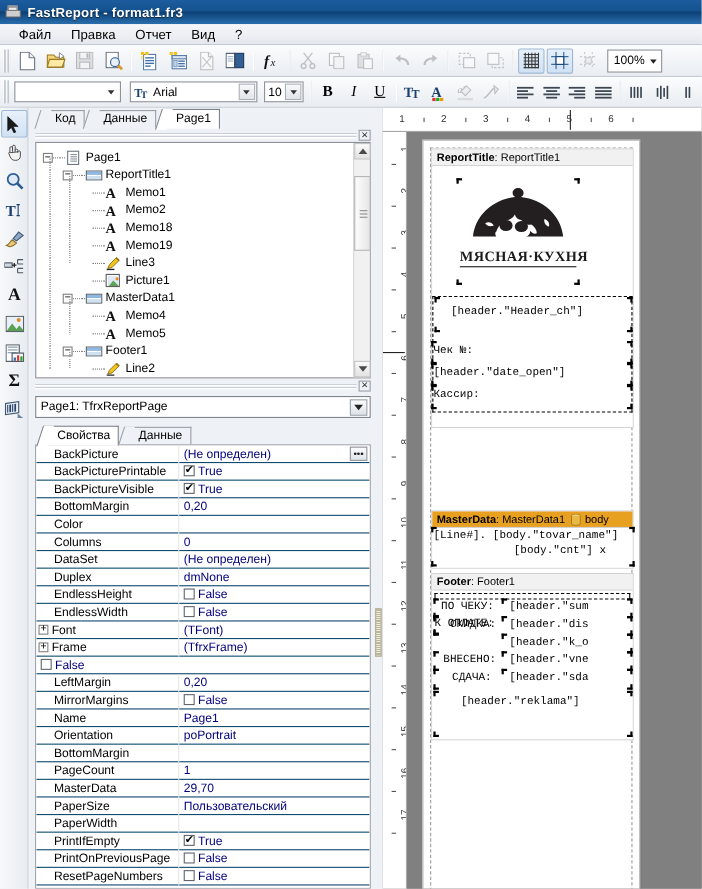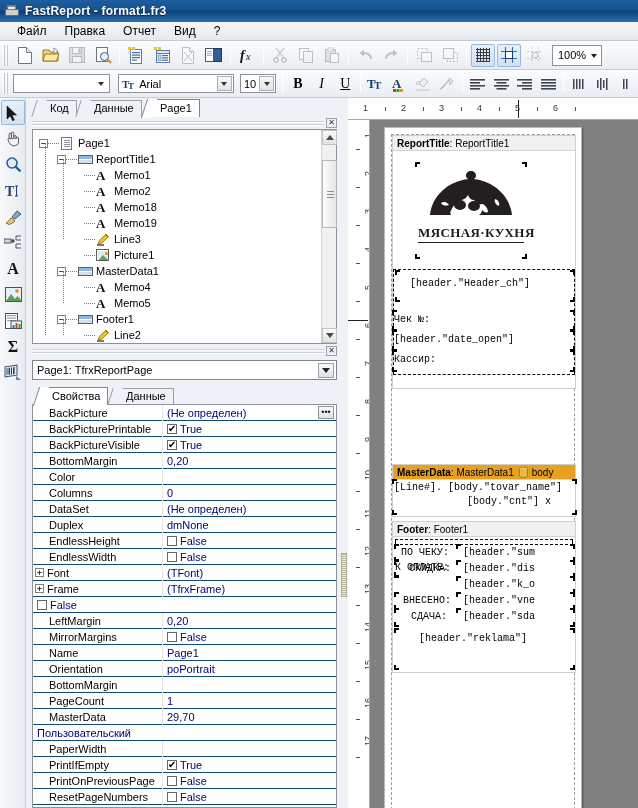--- a/index.html
+++ b/index.html
@@ -894,20 +894,21 @@
           </div>
           <div class="prow">
             <div class="pname">PageCount</div>
             <div class="pval">1</div>
           </div>
           <div class="prow">
             <div class="pname">MasterData</div>
             <div class="pval">29,70</div>
           </div>
           <div class="prow">
+            <div class="pname">PaperSize</div>
             <div class="pval">Пользовательский</div>
           </div>
           <div class="prow">
             <div class="pname">PaperWidth</div>
           </div>
           <div class="prow">
             <div class="pname">PrintIfEmpty</div>
             <div class="pval"><span class="chk ck"></span>True</div>
           </div>
           <div class="prow">

